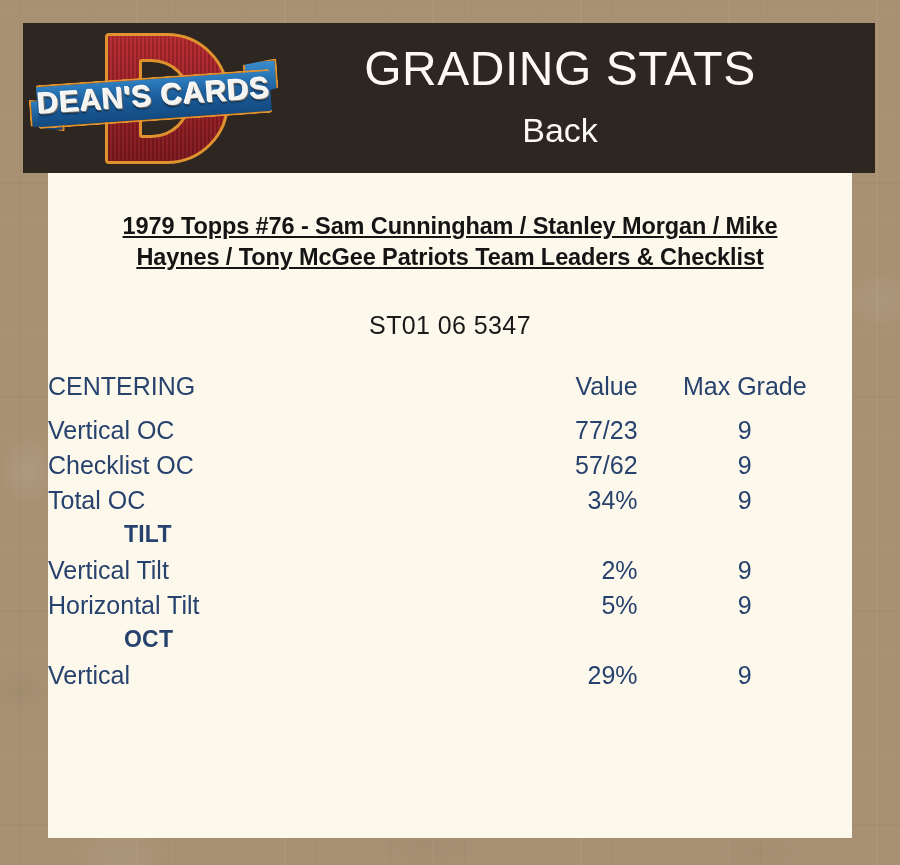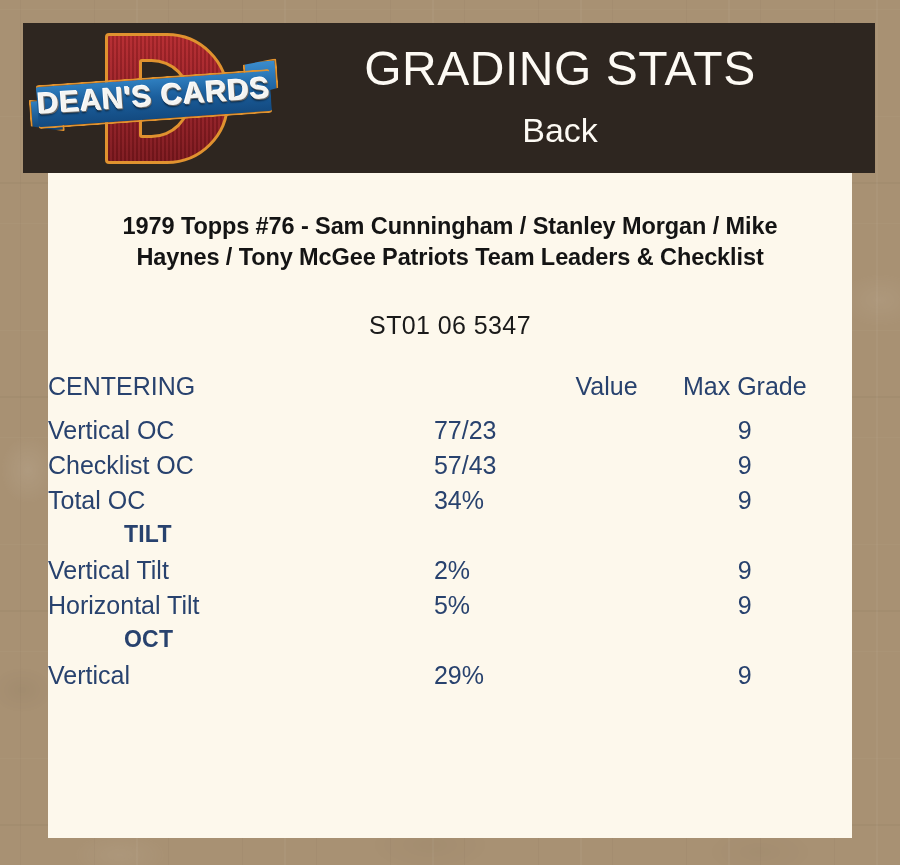--- a/index.html
+++ b/index.html
@@ -197,20 +197,21 @@
   }
 
   .card-title {
     margin: 38px 52px 0 52px;
     text-align: center;
     color: #141414;
     font-size: 23.5px;
     font-weight: bold;
     line-height: 1.32;
     letter-spacing: -0.1px;
+    text-decoration: underline;
   }
 
   .serial {
     margin-top: 38px;
     text-align: center;
     color: #1a1a1a;
     font-size: 25px;
     font-weight: normal;
     letter-spacing: 0.4px;
   }
@@ -245,21 +246,21 @@
     font-weight: bold;
     height: 35px;
     padding-left: 76px;
     letter-spacing: 0.2px;
   }
   .row-data td {
     font-size: 25px;
     height: 35px;
   }
   .cell-label { text-align: left; padding-left: 155px; }
-  .cell-value { text-align: left; padding-right: 12px; }
+  .cell-value { text-align: right; padding-right: 12px; }
   .cell-grade { text-align: center; }
 </style>
 </head>
 <body>
 
 <div id="page">
 
   <div class="bg-texture"></div>
   <div class="bg-blobs"></div>
 
@@ -306,21 +307,21 @@
       </thead>
       <tbody>
 
         <tr class="row-data">
           <td class="cell-label">Vertical OC</td>
           <td class="cell-value">77/23</td>
           <td class="cell-grade">9</td>
         </tr>
         <tr class="row-data">
           <td class="cell-label">Checklist OC</td>
-          <td class="cell-value">57/43</td>
+          <td class="cell-value">57/62</td>
           <td class="cell-grade">9</td>
         </tr>
         <tr class="row-data">
           <td class="cell-label">Total OC</td>
           <td class="cell-value">34%</td>
           <td class="cell-grade">9</td>
         </tr>
 
         <tr class="row-section">
           <td>TILT</td>

